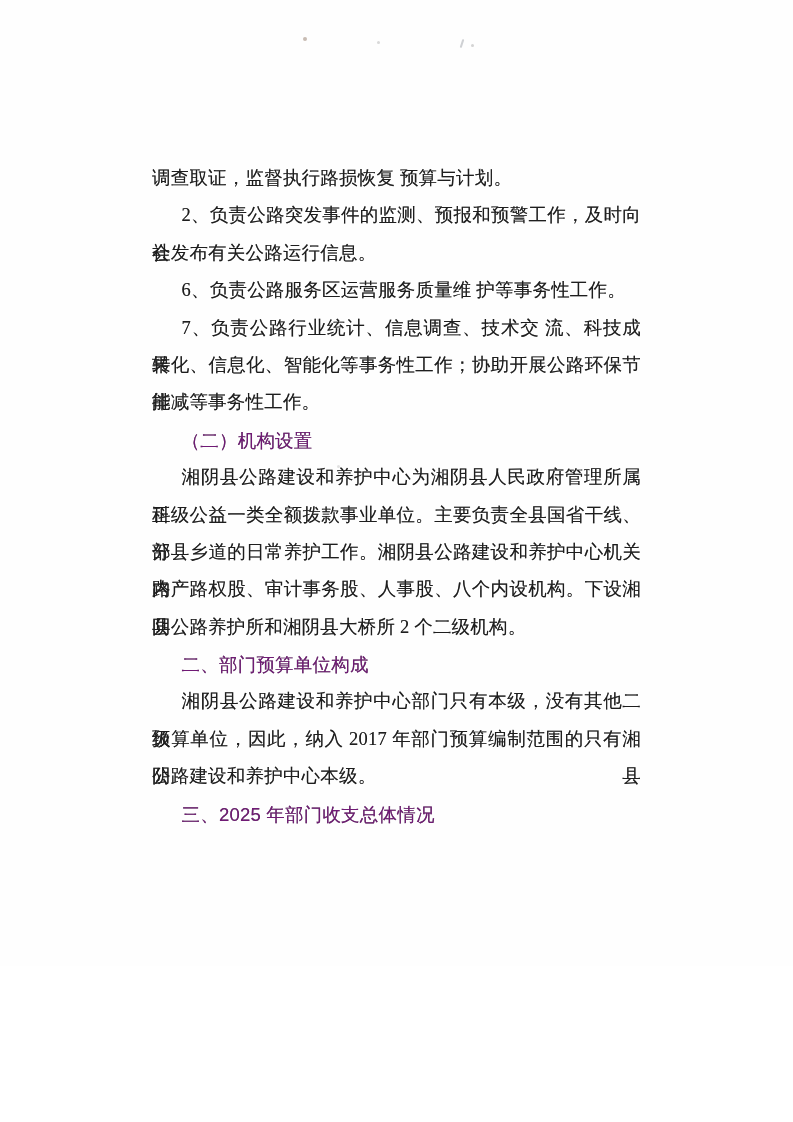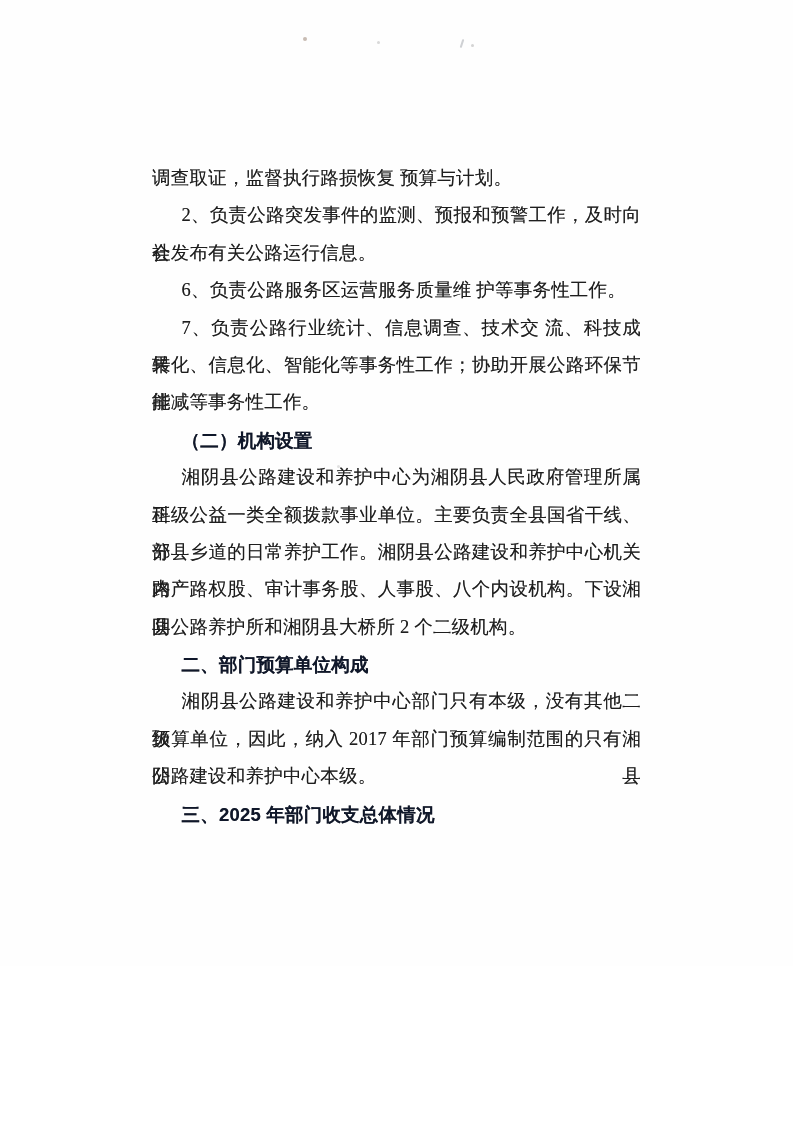--- a/index.html
+++ b/index.html
@@ -31,22 +31,22 @@
     text-align-last: justify;
     letter-spacing: 0.2px;
     text-shadow: 0 0 0.6px rgba(25,25,25,0.55);
     white-space: normal;
     overflow: visible;
   }
   .ln.first { text-indent: 1.6em; }
   .ln.end { text-align-last: left; }
   .ln.h {
     font-family: "Liberation Sans", "DejaVu Sans", sans-serif;
-    font-weight: 700;
-    color: #0f172a;
+    font-weight: 400;
+    color: #701a75;
     text-shadow: 0 0 0.5px rgba(10,10,10,0.6);
   }
   
   .speck {
     position: absolute;
     border-radius: 50%;
   }
   .s1 { left: 303px; top: 37px; width: 4px; height: 4px; background: #9b8574; opacity: .55; }
   .s2 { left: 377px; top: 41px; width: 3px; height: 3px; background: #b3b3b3; opacity: .5; }
   .s3 { left: 461px; top: 39px; width: 2px; height: 9px; background: #9fa4aa; opacity: .5; transform: rotate(18deg); border-radius: 1px; }

